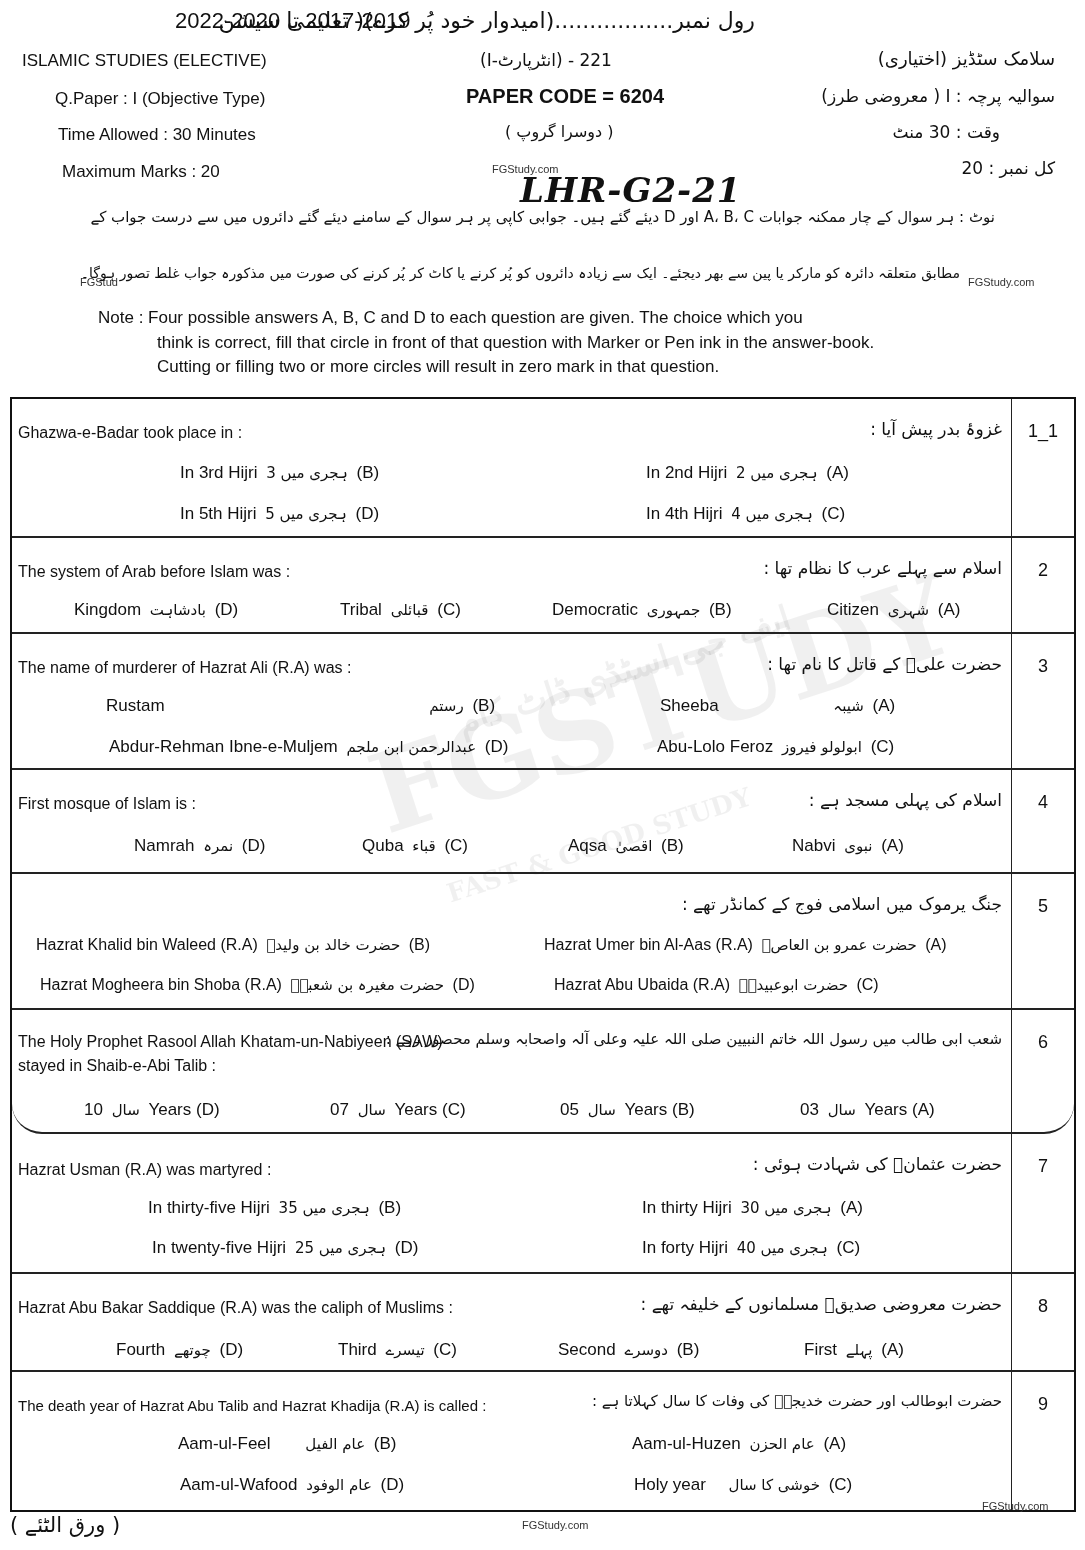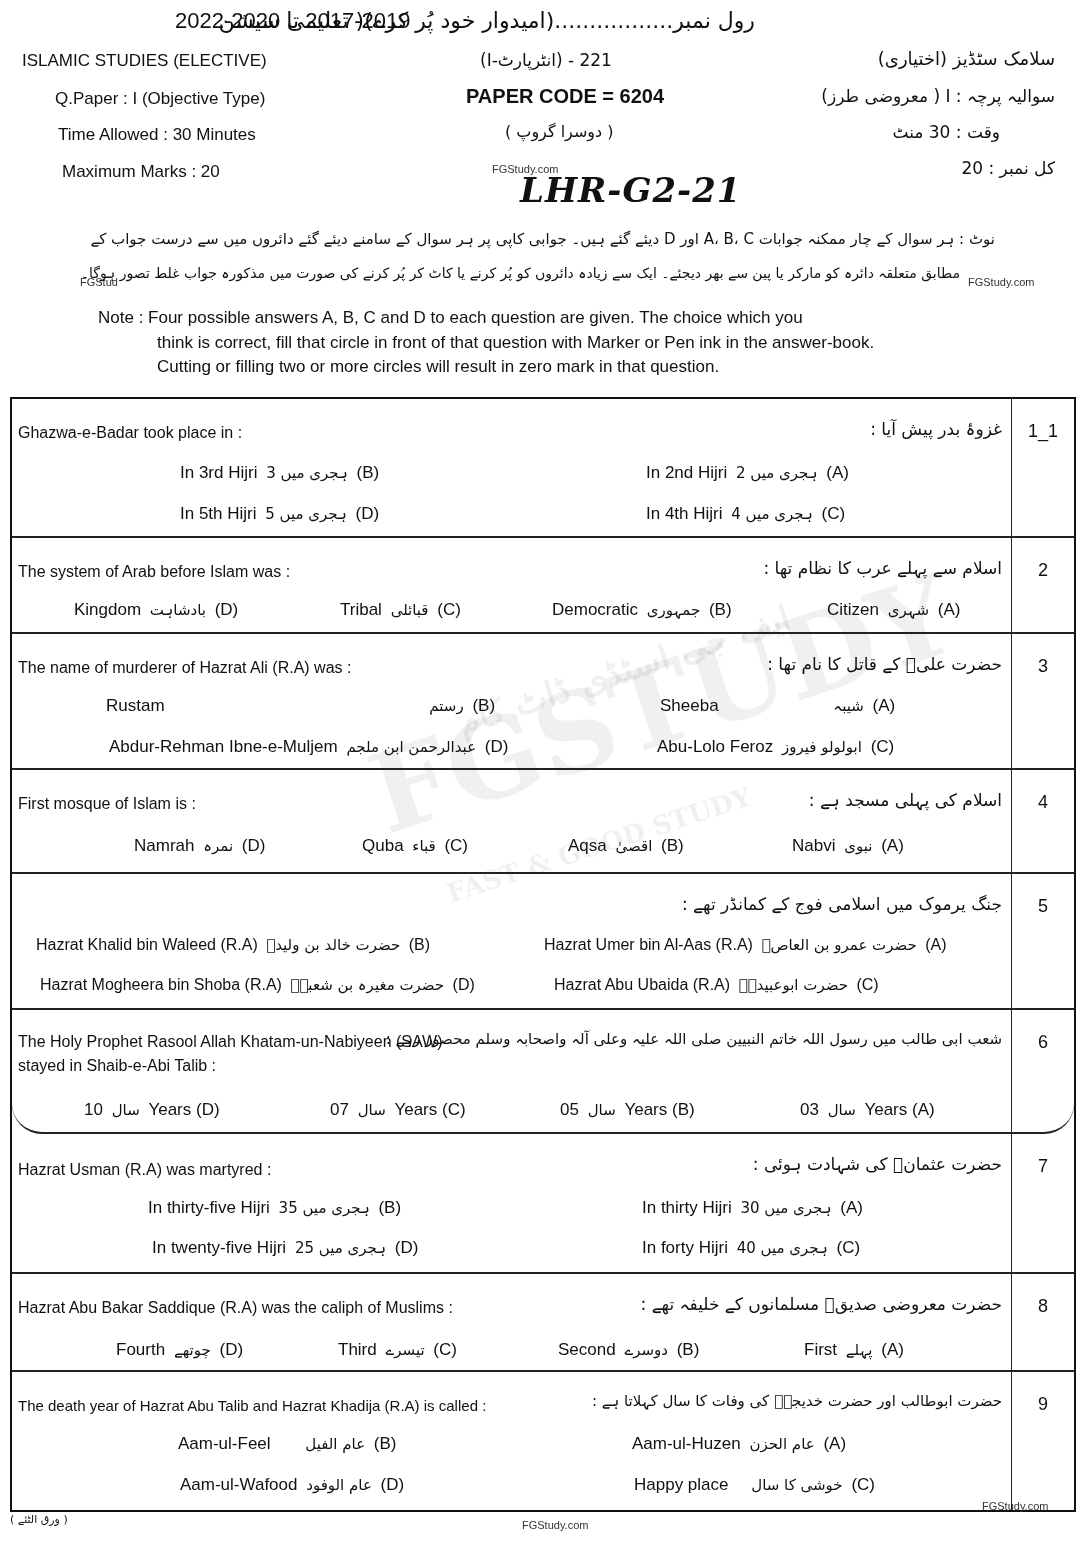--- a/index.html
+++ b/index.html
@@ -46,21 +46,21 @@
   <div class="abs urdu" style="right:85px; top:122px; font-size:17px;">وقت : 30 منٹ</div>
 
   <div class="abs eng" style="left:62px; top:162px;">Maximum Marks : 20</div>
   <div class="abs small" style="left:492px; top:163px;">FGStudy.com</div>
   <div class="abs urdu" style="right:30px; top:158px; font-size:17px;">کل نمبر : 20</div>
 
   <div class="abs hand" style="left:520px; top:170px;">LHR-G2-21</div>
 </div>
 
 <div>
-  <div class="abs urdu note-ur" style="right:90px; top:230px;">نوٹ : ہر سوال کے چار ممکنہ جوابات A، B، C اور D دیئے گئے ہیں۔ جوابی کاپی پر ہر سوال کے سامنے دیئے گئے دائروں میں سے درست جواب کے</div>
+  <div class="abs urdu note-ur" style="right:90px; top:208px;">نوٹ : ہر سوال کے چار ممکنہ جوابات A، B، C اور D دیئے گئے ہیں۔ جوابی کاپی پر ہر سوال کے سامنے دیئے گئے دائروں میں سے درست جواب کے</div>
   <div class="abs small" style="left:80px; top:276px;">FGStud</div>
   <div class="abs urdu note-ur" style="right:125px; top:265px; font-size:14px;">مطابق متعلقہ دائرہ کو مارکر یا پین سے بھر دیجئے۔ ایک سے زیادہ دائروں کو پُر کرنے یا کاٹ کر پُر کرنے کی صورت میں مذکورہ جواب غلط تصور ہوگا۔</div>
   <div class="abs small" style="left:968px; top:276px;">FGStudy.com</div>
 
   <div class="abs note-en" style="left:98px; top:306px;">Note : Four possible answers A, B, C and D to each question are given. The choice which you</div>
   <div class="abs note-en" style="left:157px; top:331px;">think is correct, fill that circle in front of that question with Marker or Pen ink in the answer-book.</div>
   <div class="abs note-en" style="left:157px; top:355px;">Cutting or filling two or more circles will result in zero mark in that question.</div>
 </div>
 
 <div class="wm" style="left:360px; top:640px; font-size:110px; transform:rotate(-18deg);">FGSTUDY</div>
@@ -166,21 +166,21 @@
 
   <div class="qrow" style="height:138px;">
     <div class="qen" style="font-size:15px;">The death year of Hazrat Abu Talib and Hazrat Khadija (R.A) is called :</div>
     <div class="qur" style="font-size:15px;">حضرت ابوطالب اور حضرت خدیجہؓ کی وفات کا سال کہلاتا ہے :</div>
     <div class="qnumcol">
         <div class="qnum">9</div>
       </div>
     <div class="opt" style="left:166px; top:62px;"><span>Aam-ul-Feel</span> <span class="ur" style="margin-left:30px;">عام الفیل</span> <span>(B)</span></div>
     <div class="opt" style="left:620px; top:62px;"><span>Aam-ul-Huzen</span> <span class="ur">عام الحزن</span> <span>(A)</span></div>
     <div class="opt" style="left:168px; top:103px;"><span>Aam-ul-Wafood</span> <span class="ur">عام الوفود</span> <span>(D)</span></div>
-    <div class="opt" style="left:622px; top:103px;"><span>Happy place</span> <span class="ur" style="margin-left:18px;">خوشی کا سال</span> <span>(C)</span></div>
+    <div class="opt" style="left:622px; top:103px;"><span>Holy year</span> <span class="ur" style="margin-left:18px;">خوشی کا سال</span> <span>(C)</span></div>
   </div>
 </div>
 
 <div>
-  <div class="abs urdu" style="left:10px; top:1513px; font-size:11px;">( ورق الٹئے )</div>
+  <div class="abs urdu" style="left:10px; top:1513px; font-size:21px;">( ورق الٹئے )</div>
   <div class="abs small" style="left:522px; top:1519px;">FGStudy.com</div>
   <div class="abs small" style="left:982px; top:1500px;">FGStudy.com</div>
 </div>
 
 </body></html>

